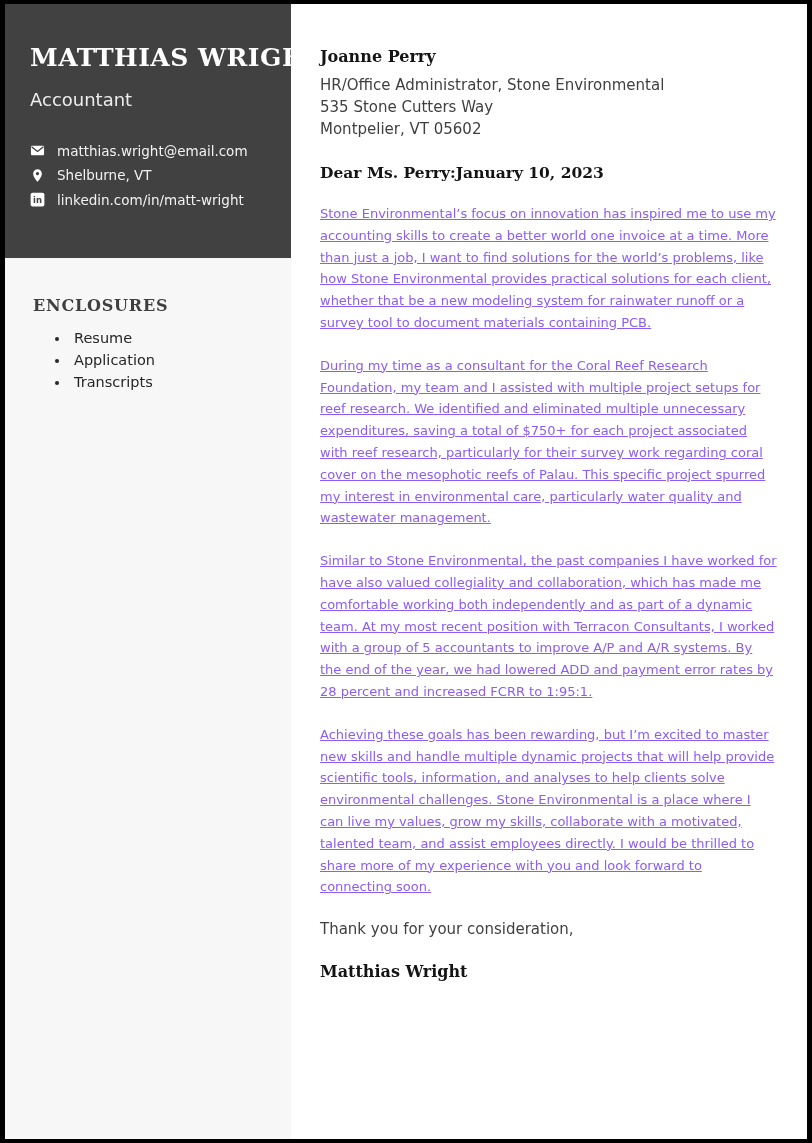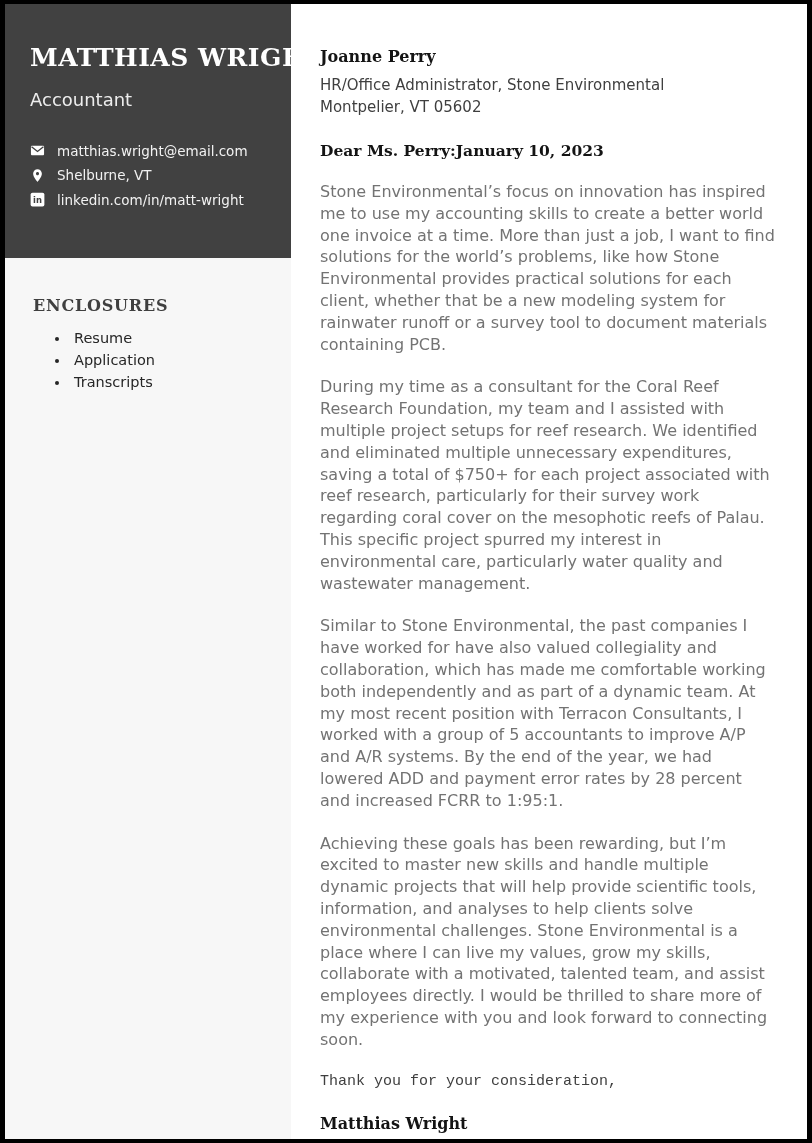--- a/index.html
+++ b/index.html
@@ -117,32 +117,32 @@
     color: #3f3f3f;
   }
   .salutation-row {
     display: flex;
     justify-content: flex-start;
     align-items: baseline;
     margin-top: 23px;
     font-size: 15.5px;
   }
   .letter-body p {
-    font-size: 16px;
+    font-size: 13px;
     line-height: 21.8px;
-    color: #737373;
+    color: #8b5cf6;
     margin: 21px 0 0 0;
+    text-decoration: underline;
   }
   .letter-body p.first { margin-top: 21px; }
   .closing-line {
     font-size: 15px;
     line-height: 21.8px;
     color: #3f3f3f;
     margin-top: 21px;
-    font-family: Liberation Mono, monospace;
   }
   .signature {
     margin-top: 21px;
     font-size: 16px;
   }
 </style>
 </head>
 <body>
 
 <div class="frame">
@@ -190,20 +190,21 @@
           <li>Application</li>
           <li>Transcripts</li>
         </ul>
       </div>
     </aside>
 
     <main class="main">
       <div class="recipient-name serif-bold">Joanne Perry</div>
       <div class="recipient-lines">
         <div>HR/Office Administrator, Stone Environmental</div>
+        <div>535 Stone Cutters Way</div>
         <div>Montpelier, VT 05602</div>
       </div>
 
       <div class="salutation-row">
         <span class="serif-bold">Dear Ms. Perry:</span>
         <span class="serif-bold">January 10, 2023</span>
       </div>
 
       <div class="letter-body">
         <p class="first">Stone Environmental’s focus on innovation has inspired me to use my accounting skills to create a better world one invoice at a time. More than just a job, I want to find solutions for the world’s problems, like how Stone Environmental provides practical solutions for each client, whether that be a new modeling system for rainwater runoff or a survey tool to document materials containing PCB.</p>

